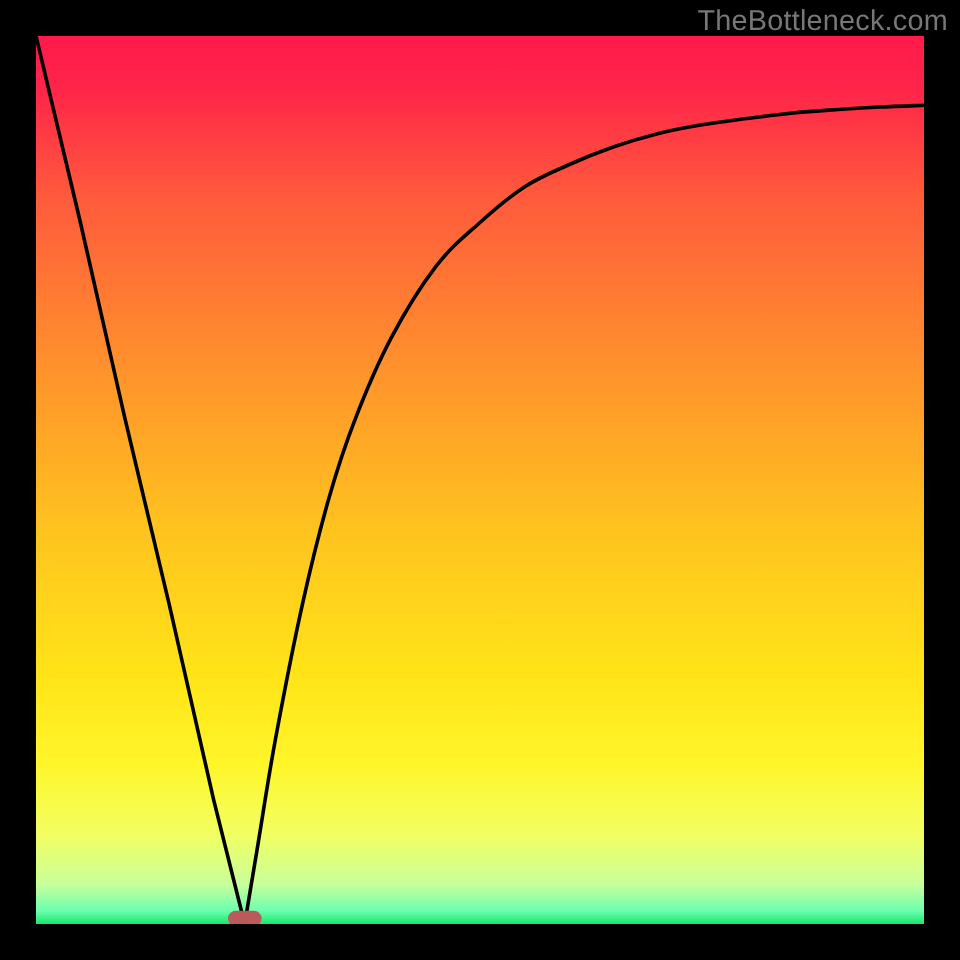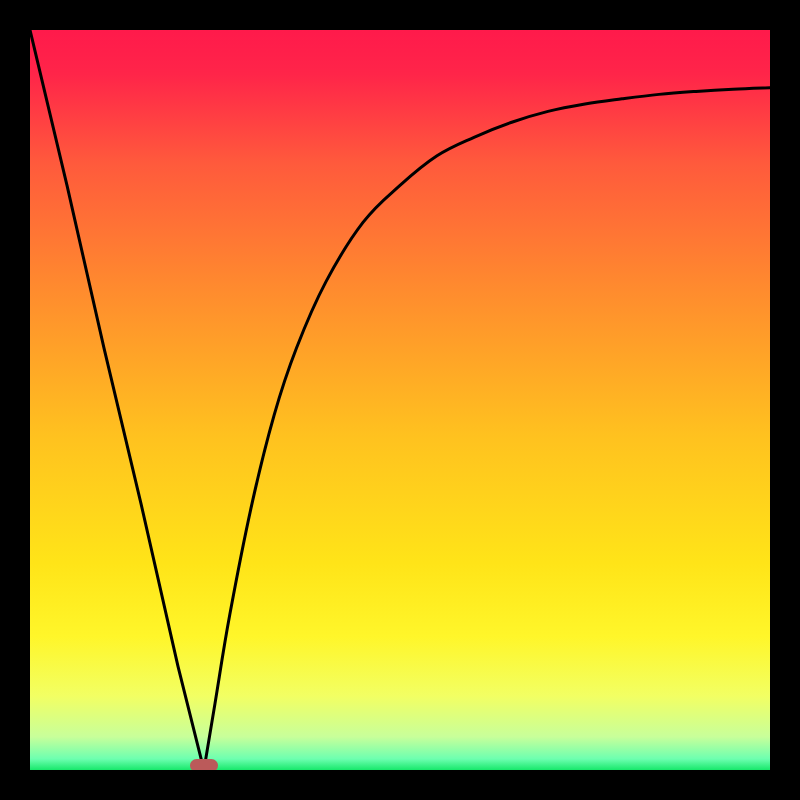--- a/index.html
+++ b/index.html
@@ -55,20 +55,21 @@
     background: #bb5a5a;
     border-radius: 8px;
     z-index: 3;
   }
 </style>
 </head>
 <body>
 
 <div class="frame">
 
+  <div class="watermark">TheBottleneck.com</div>
 
   <div class="plot-area">
     <svg class="gradient-bg" viewBox="0 0 740 740" preserveAspectRatio="none">
       <defs>
         <linearGradient id="bg-grad" x1="0" y1="0" x2="0" y2="1">
             <stop offset="0%" stop-color="#ff1a4b"></stop>
             <stop offset="6%" stop-color="#ff2549"></stop>
             <stop offset="18%" stop-color="#ff5a3c"></stop>
             <stop offset="35%" stop-color="#ff8b2e"></stop>
             <stop offset="55.00000000000001%" stop-color="#ffc21f"></stop>

